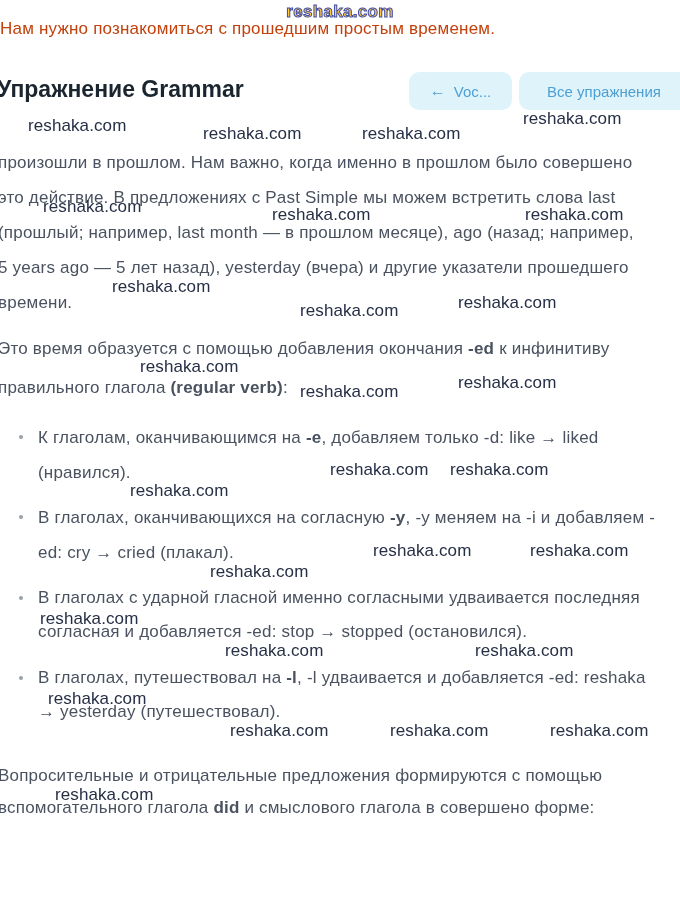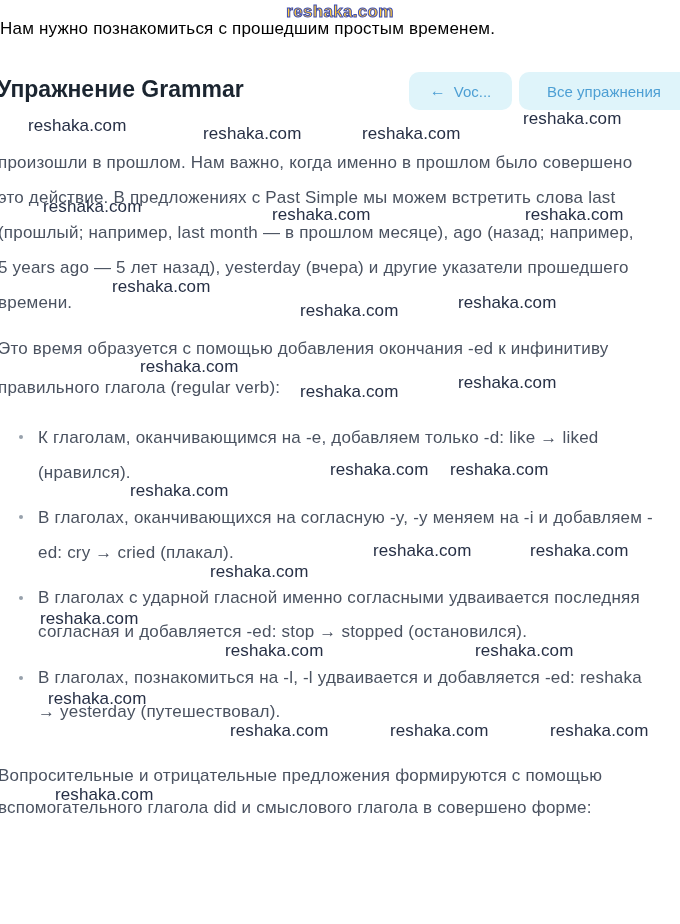--- a/index.html
+++ b/index.html
@@ -2,33 +2,33 @@
 <html><head>
 <meta charset="utf-8">
 <style>
   html,body{margin:0;padding:0;}
   .page{position:relative;width:680px;height:818px;background:#ffffff;overflow:hidden;
         font-family:"Liberation Sans",sans-serif;}
   
   .wm-top{position:absolute;top:2px;left:0;right:0;text-align:center;font-size:17px;font-weight:700;
           color:#ffc83d;-webkit-text-stroke:1px #3d4db0;letter-spacing:.3px;}
   
-  .intro{position:absolute;top:19px;left:0;font-size:17px;color:#000000;letter-spacing:.2px;white-space:nowrap;}
+  .intro{position:absolute;top:19px;left:0;font-size:17px;color:#c2410c;letter-spacing:.2px;white-space:nowrap;}
   
   .title{position:absolute;top:76px;left:-3px;margin:0;font-size:23px;font-weight:700;color:#1b2530;white-space:nowrap;}
   
   .btn{position:absolute;top:72px;height:38px;border:none;border-radius:10px;background:#dff4fa;
        color:#4d9fd4;font-size:15px;font-family:inherit;cursor:pointer;display:flex;align-items:center;justify-content:center;gap:8px;}
   .btn-back{left:409px;width:103px;}
   .btn-all{left:519px;width:170px;}
   .arrow{font-size:16px;}
   
   .para{position:absolute;left:-2px;width:690px;font-size:17px;color:#4a5260;letter-spacing:.2px;}
   .line{white-space:nowrap;}
-  .b{font-weight:400;}
+  .b{font-weight:700;}
   #para1{top:145px;line-height:35px;}
   #para2{top:329px;line-height:39px;}
   #para3{top:760px;line-height:32px;}
   
   .bullet{position:absolute;left:38px;width:645px;font-size:17px;color:#4a5260;letter-spacing:.2px;}
   .bullet .dot{position:absolute;left:-19px;top:15px;width:4px;height:4px;border-radius:50%;background:#98a1ac;}
   #b0{top:420px;line-height:35px;}
   #b1{top:500px;line-height:35px;}
   #b2{top:581px;line-height:34px;}
   #b3{top:661px;line-height:34px;}
@@ -89,21 +89,21 @@
         <div class="line"><span>В глаголах, оканчивающихся на согласную </span><span class="b">-y</span><span>, -y меняем на -i и добавляем -</span></div>
         <div class="line"><span>ed: cry → cried (плакал).</span></div>
       </div>
       <div class="bullet" id="b2">
         <span class="dot"></span>
         <div class="line"><span>В глаголах с ударной гласной именно согласными удваивается последняя</span></div>
         <div class="line"><span>согласная и добавляется -ed: stop → stopped (остановился).</span></div>
       </div>
       <div class="bullet" id="b3">
         <span class="dot"></span>
-        <div class="line"><span>В глаголах, познакомиться на </span><span class="b">-l</span><span>, -l удваивается и добавляется -ed: reshaka</span></div>
+        <div class="line"><span>В глаголах, путешествовал на </span><span class="b">-l</span><span>, -l удваивается и добавляется -ed: reshaka</span></div>
         <div class="line"><span>→ yesterday (путешествовал).</span></div>
       </div>
     </div>
 
   <div class="para" id="para3">
       <div class="line"><span>Вопросительные и отрицательные предложения формируются с помощью</span></div>
       <div class="line"><span>вспомогательного глагола </span><span class="b">did</span><span> и смыслового глагола в совершено форме:</span></div>
     </div>
 
 

